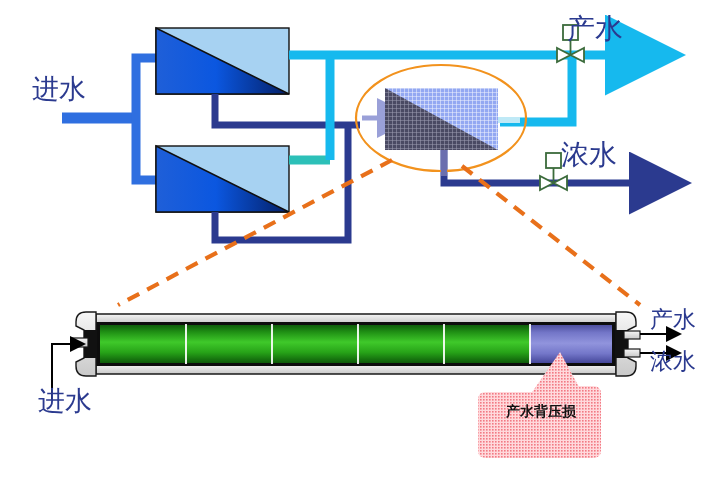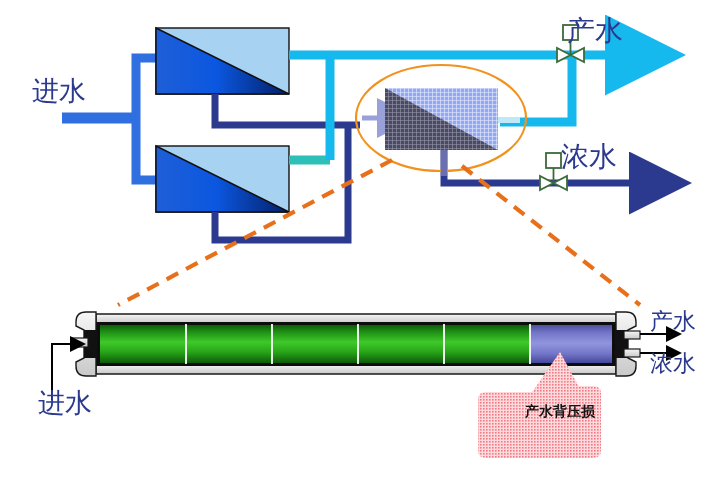--- a/index.html
+++ b/index.html
@@ -22,21 +22,21 @@
     position: absolute;
     left: 0;
     top: 0;
     width: 723px;
     height: 481px;
     overflow: visible;
   }
   .cn-label {
     position: absolute;
     color: #2b3a8f;
-    font-family: Liberation Serif, serif;
+    font-family: Liberation Mono, monospace;
     font-weight: 400;
     white-space: nowrap;
     line-height: 1;
     pointer-events: none;
   }
   .lbl-feed-top   { left: 32px;  top: 78px;  font-size: 27px; }
   .lbl-perm-top   { left: 567px; top: 17px;  font-size: 28px; }
   .lbl-conc-top   { left: 561px; top: 143px; font-size: 28px; }
   .lbl-feed-bot   { left: 38px;  top: 390px; font-size: 27px; }
   .lbl-perm-bot   { left: 650px; top: 310px; font-size: 23px; }
@@ -47,21 +47,21 @@
     top: 402px;
     width: 108px;
     text-align: center;
     color: #111111;
     font-family: "DejaVu Sans", "Liberation Sans", sans-serif;
     font-weight: bold;
     font-size: 14px;
     line-height: 19px;
     pointer-events: none;
   }
-  .callout-text span { display: block; text-align: right; }
+  .callout-text span { display: block; }
 </style>
 </head>
 <body>
 
 <div id="stage">
 
   <svg class="layer" viewBox="0 0 723 481">
     <defs>
       <linearGradient id="gradVesselBlue" x1="0" y1="0" x2="1" y2="0">
         <stop offset="0%" stop-color="#1f5fd8"></stop>

